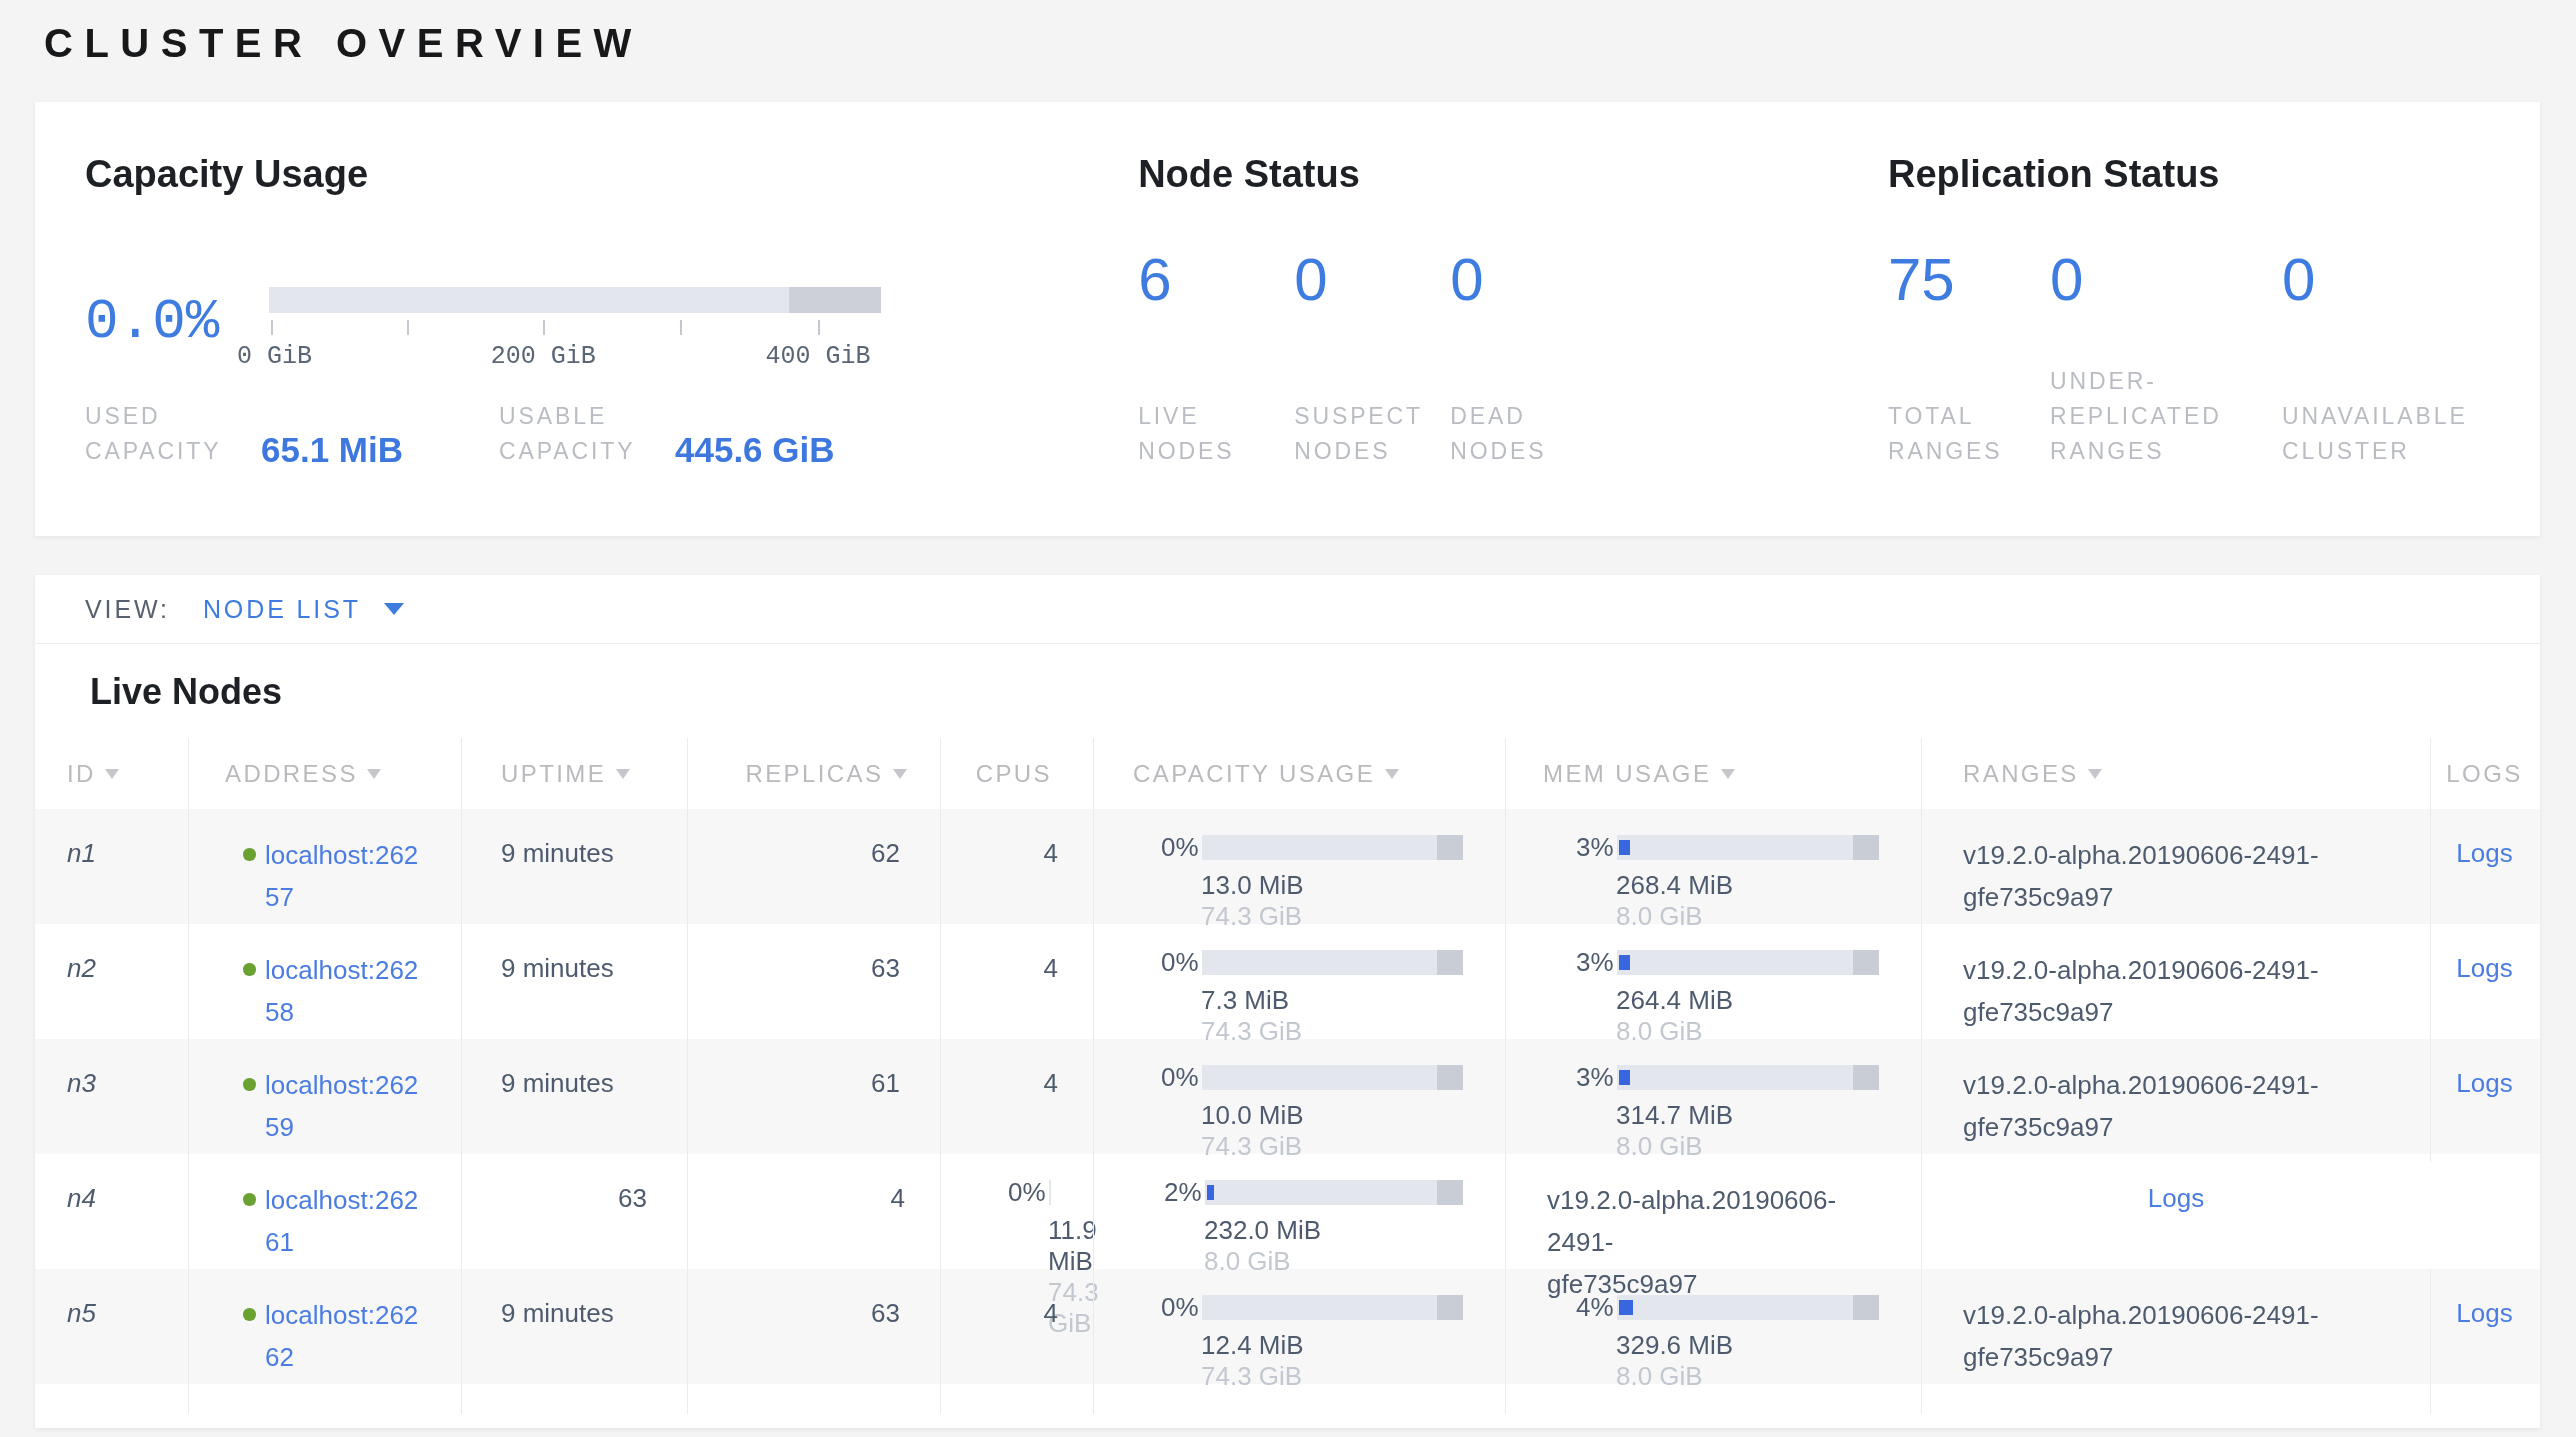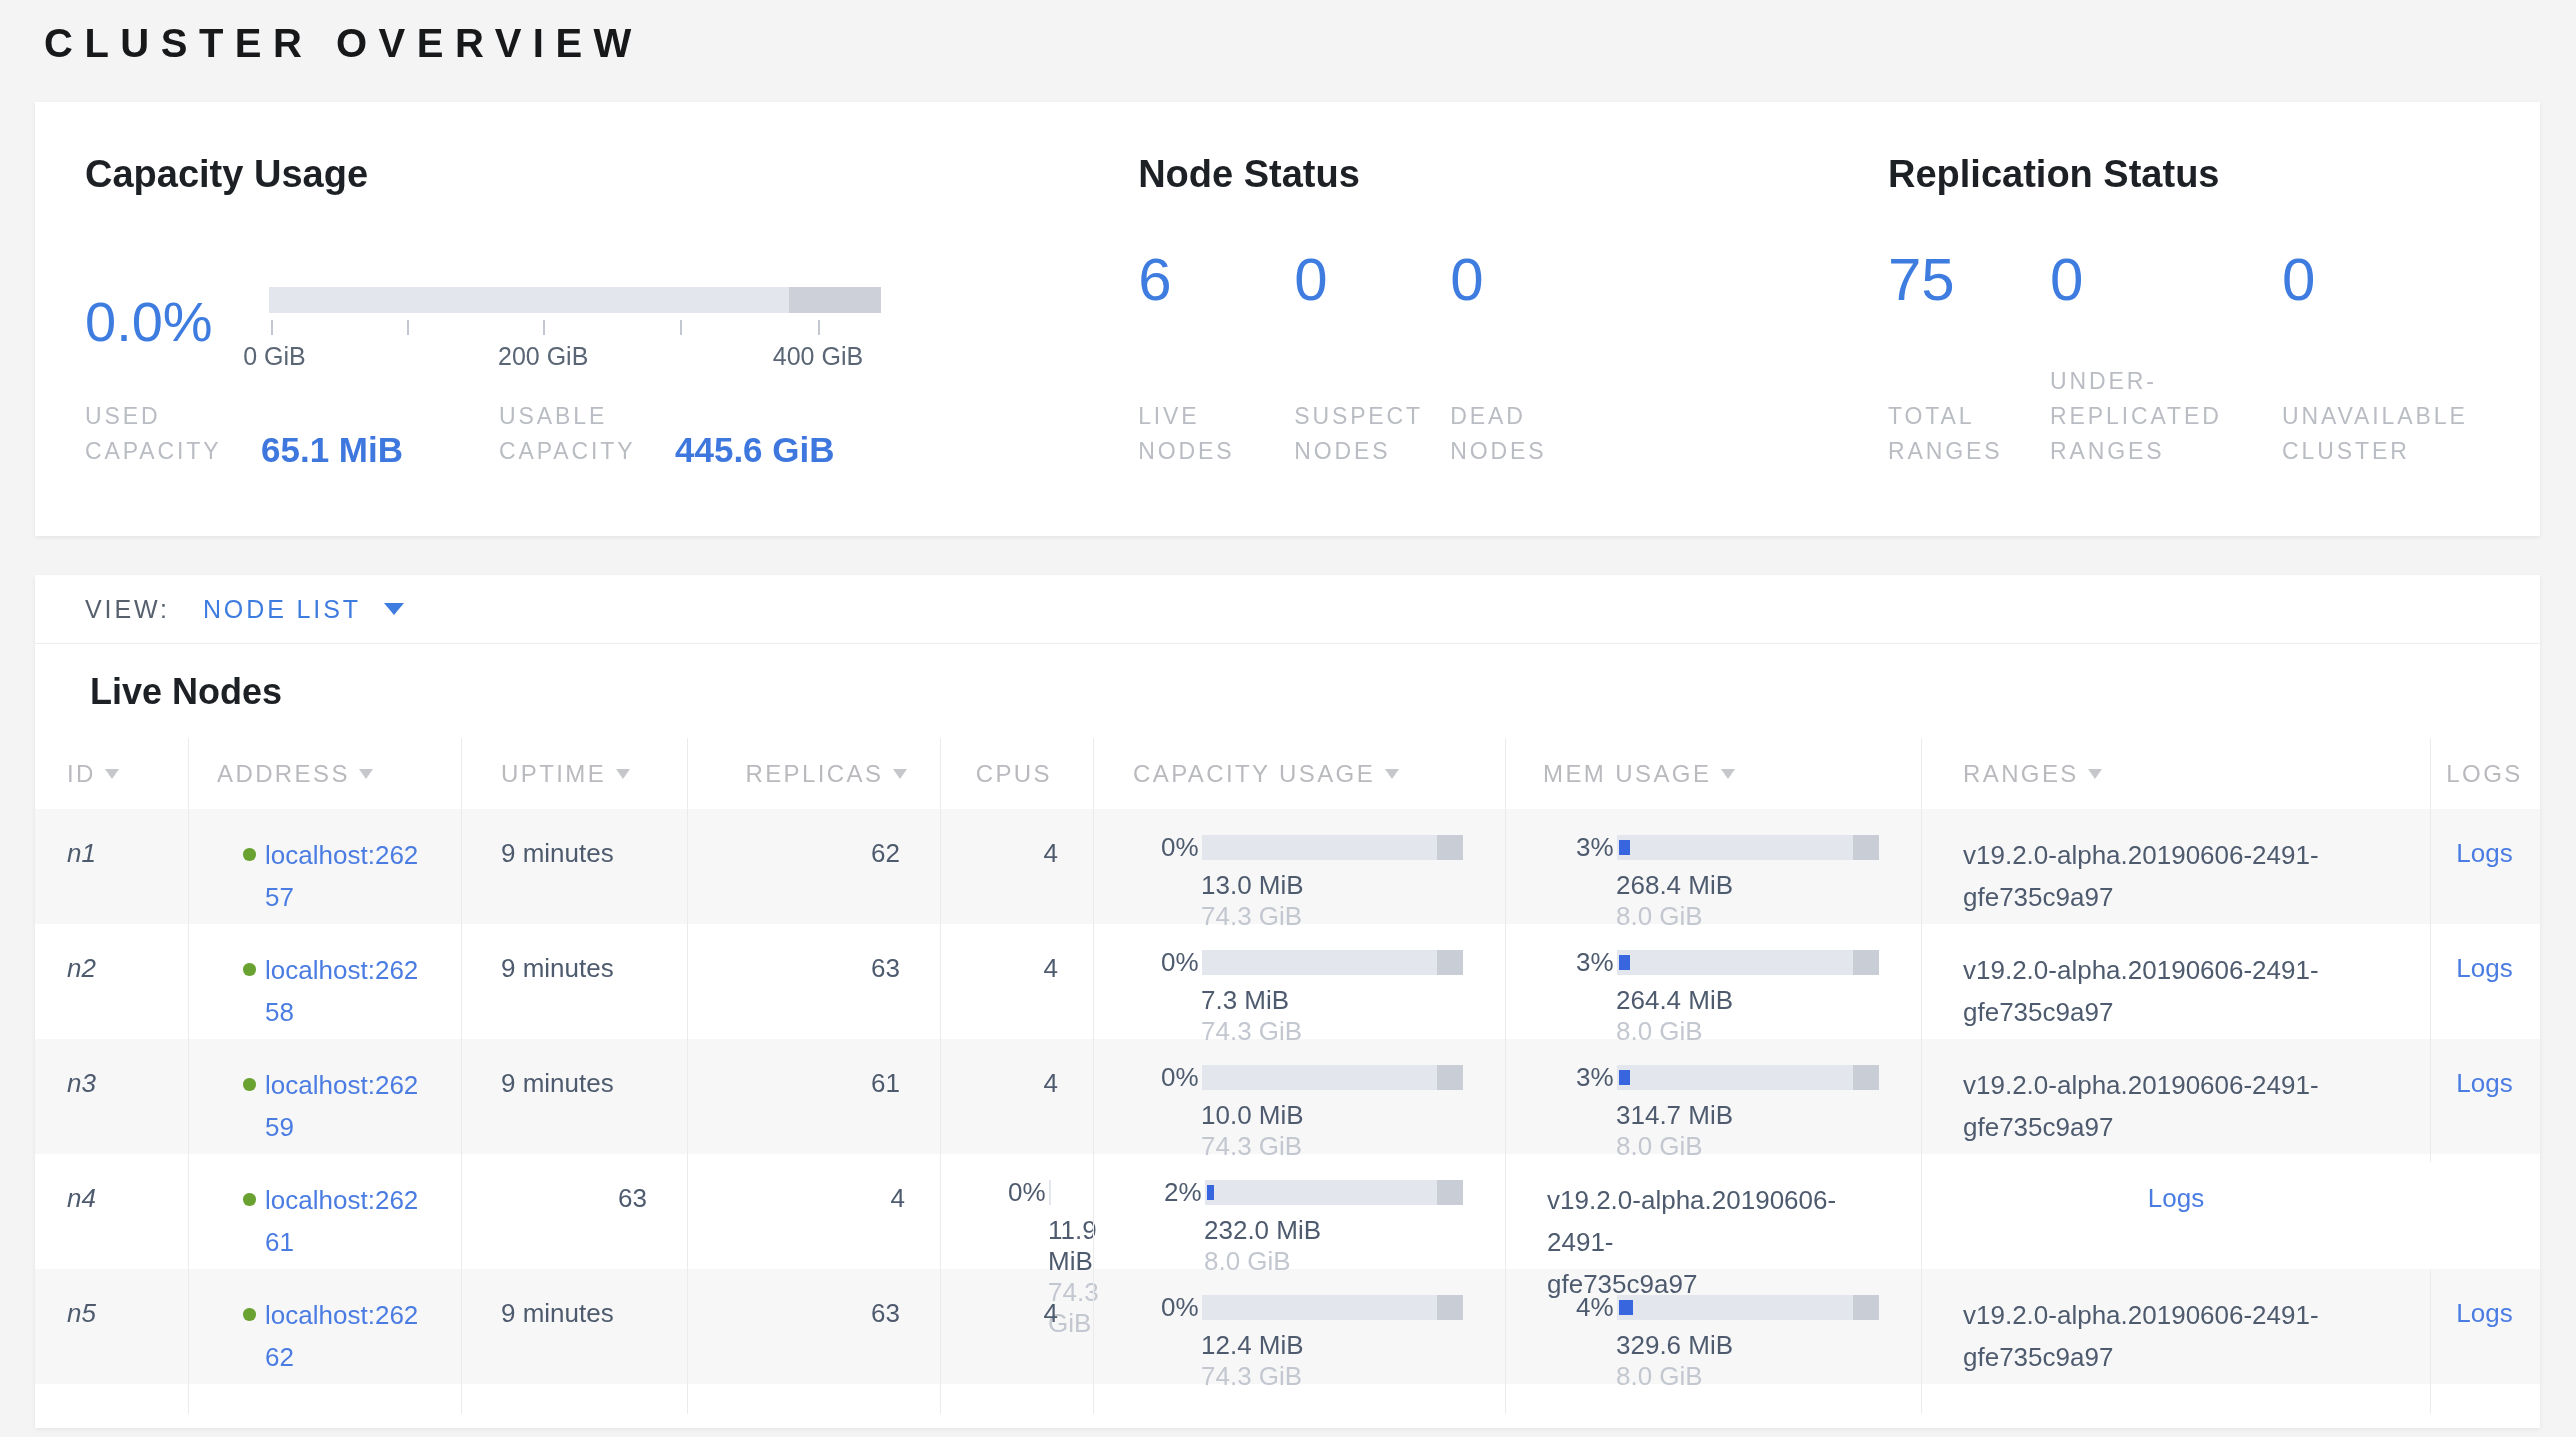--- a/index.html
+++ b/index.html
@@ -22,21 +22,21 @@
   .stats-card{
     margin-top:36px;height:434px;box-sizing:border-box;
     padding:52px 38px 67px 50px;
     display:flex;
   }
   .sec{display:flex;flex-direction:column;box-sizing:border-box;}
   .sec-cap{width:1073px;}
   .sec-nodes{width:764px;}
   .sec-repl{flex:1;}
   .sec-title{font-size:38px;font-weight:700;color:#1d2025;line-height:1.1;}
-  .cap-main{display:flex;align-items:center;margin-top:75px;}
+  .cap-main{display:flex;align-items:center;margin-top:75px;font-family:Liberation Mono, monospace;}
   .cap-pct{font-size:56px;font-weight:500;color:#3e7ce0;width:184px;line-height:1;}
   .cap-chart{width:612px;position:relative;margin-top:16px;}
   .cap-bar{height:26px;background:#e4e6ed;position:relative;overflow:hidden;}
   .cap-bar .reserved{position:absolute;right:0;top:0;height:100%;width:15%;background:#cdd0d9;}
   .cap-axis{position:relative;height:61px;}
   .tick{position:absolute;top:7.7px;width:1.9px;height:14.4px;background:#c3c8d0;}
   .t1{left:0.3%;} .t2{left:22.5%;} .t3{left:44.8%;} .t4{left:67.2%;} .t5{left:89.7%;}
   .tick-label{position:absolute;top:29px;transform:translateX(-50%);font-size:25px;color:#5a6675;white-space:nowrap;}
   .tl1{left:0.9%;} .tl3{left:44.8%;} .tl5{left:89.7%;}
   .cap-foot{margin-top:auto;display:flex;align-items:flex-end;}
@@ -73,21 +73,21 @@
   .hcell{
     display:flex;align-items:center;font-size:24px;letter-spacing:2.4px;color:#b9babe;
     border-left:1.9px solid #ebebec;box-sizing:border-box;white-space:nowrap;
   }
   .hcell:first-child{border-left:none;}
   .sort-caret{
     width:0;height:0;border-left:7.7px solid transparent;border-right:7.7px solid transparent;
     border-top:10.5px solid #c6c7cb;margin-left:9.6px;display:inline-block;
   }
   .h-id{padding-left:32px;}
-  .h-addr{padding-left:28px;}
+  .h-addr{padding-left:36px;}
   .h-up{padding-left:39px;}
   .h-rep{justify-content:flex-end;padding-right:33px;}
   .h-cpu{justify-content:flex-end;padding-right:41px;}
   .h-cap{padding-left:39px;}
   .h-mem{padding-left:37px;}
   .h-ver{padding-left:41px;}
   .h-logs{justify-content:center;}
   .row{height:115px;font-size:26px;}
   .row.alt{background:#f7f7f8;}
   .cell{border-left:1.9px solid #ebebec;box-sizing:border-box;}

